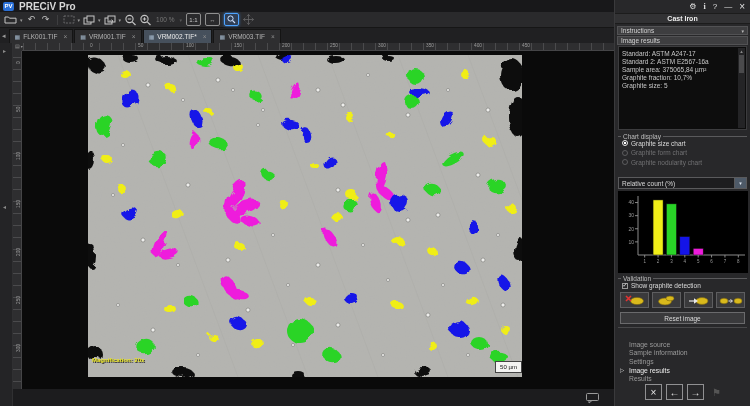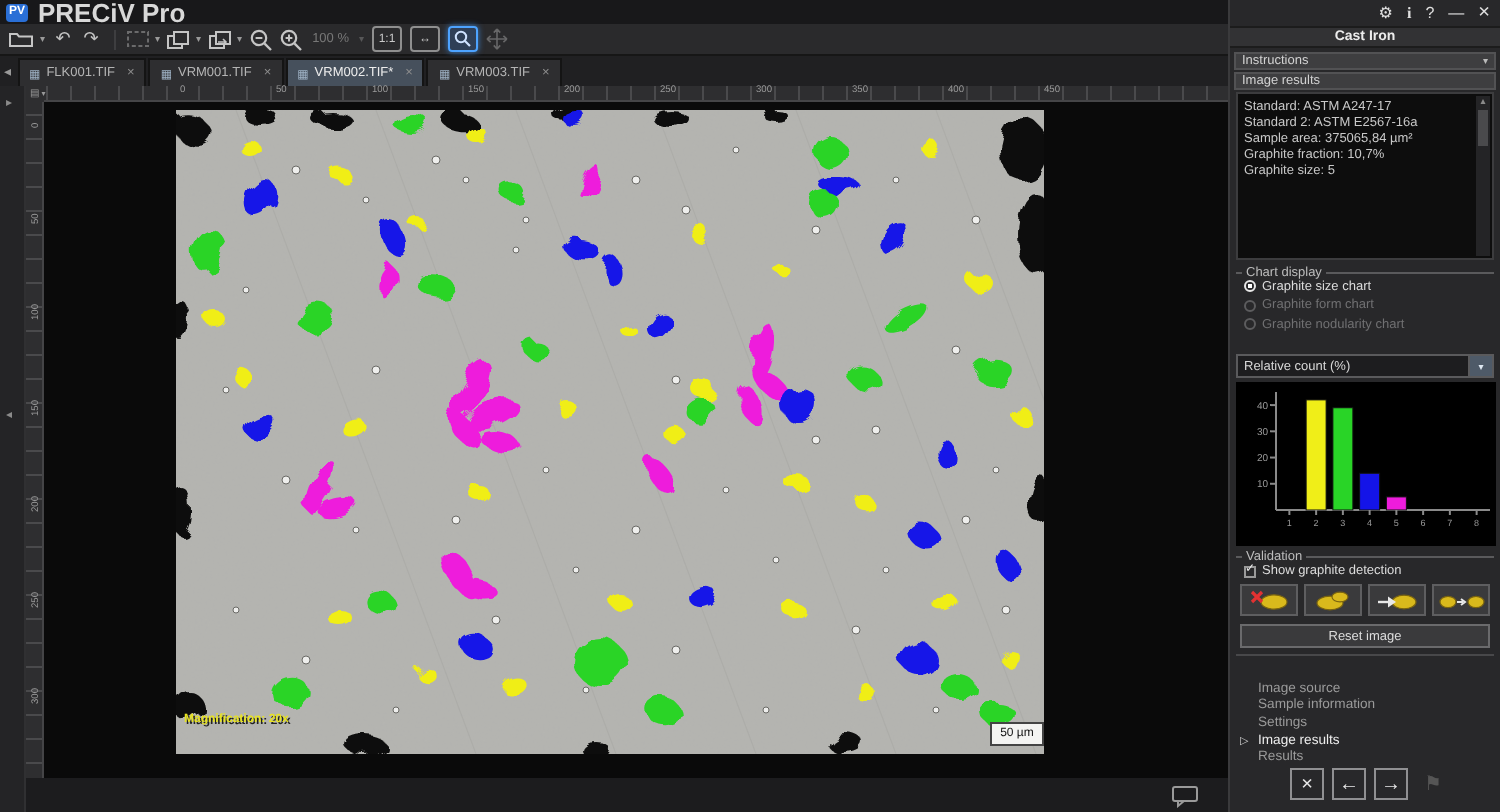--- a/index.html
+++ b/index.html
@@ -1,21 +1,21 @@
 <!DOCTYPE html>
 <html><head>
 <meta charset="utf-8">
 <style>
   html,body{margin:0;padding:0;background:#111;}
   body{font-family:"Liberation Sans",sans-serif;}
   #app{position:relative;width:750px;height:406px;background:#1d1d1f;overflow:hidden;color:#c8c8c8;}
   
   .titlebar{position:absolute;left:0;top:0;width:100%;height:12px;background:#18181a;display:flex;align-items:center;gap:5px;padding-left:3px;box-sizing:border-box;}
   .logo{width:11px;height:9px;background:#2a6fd6;border-radius:2px;color:#fff;font-size:6px;font-weight:bold;display:flex;align-items:center;justify-content:center;line-height:1;}
-  .apptitle{font-size:13px;color:#d8d8d8;font-weight:bold;}
+  .apptitle{font-size:10px;color:#d8d8d8;font-weight:bold;}
   
   .toolbar{position:absolute;left:0;top:12px;width:614px;height:16px;background:#2a2a2c;border-bottom:1px solid #161616;display:flex;align-items:center;padding-left:4px;gap:2px;box-sizing:border-box;}
   .tbtn{height:13px;min-width:12px;display:flex;align-items:center;justify-content:center;color:#c2c2c2;font-size:9px;line-height:1;}
   .tbtn.dim{opacity:.42;}
   .chev{font-size:5px;color:#9a9a9a;margin:0 1px;}
   .sep{width:1px;height:10px;background:#3e3e40;margin:0 3px;}
   .zoomtxt{font-size:6.5px;color:#777;margin:0 2px;}
   .boxbtn{border:1px solid #8f8f8f;border-radius:2px;width:13px;height:11px;font-size:6px;display:flex;align-items:center;justify-content:center;color:#c8c8c8;margin:0 1px;background:#2a2a2c;}
   .boxbtn.active{border-color:#4da3ff;background:rgba(60,120,200,.28);box-shadow:0 0 3px #3c7ec8;}
   

